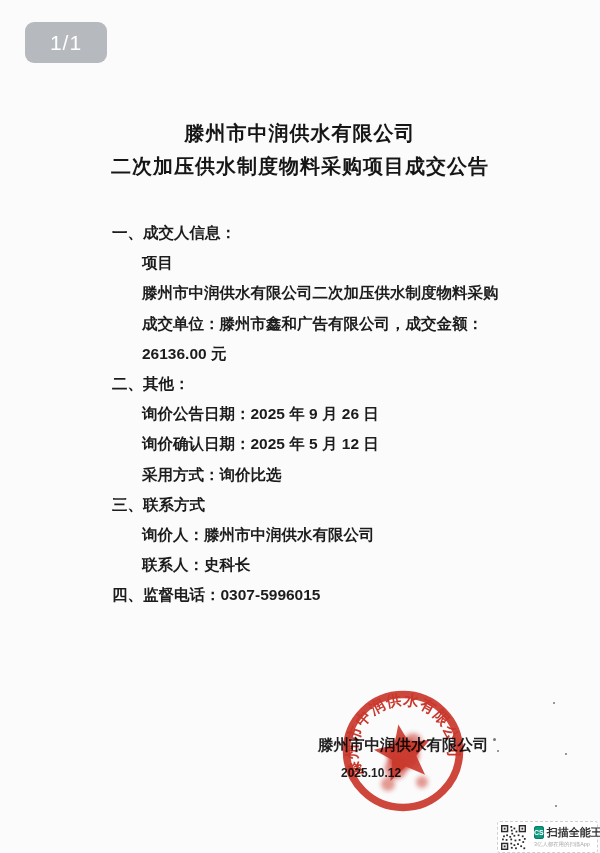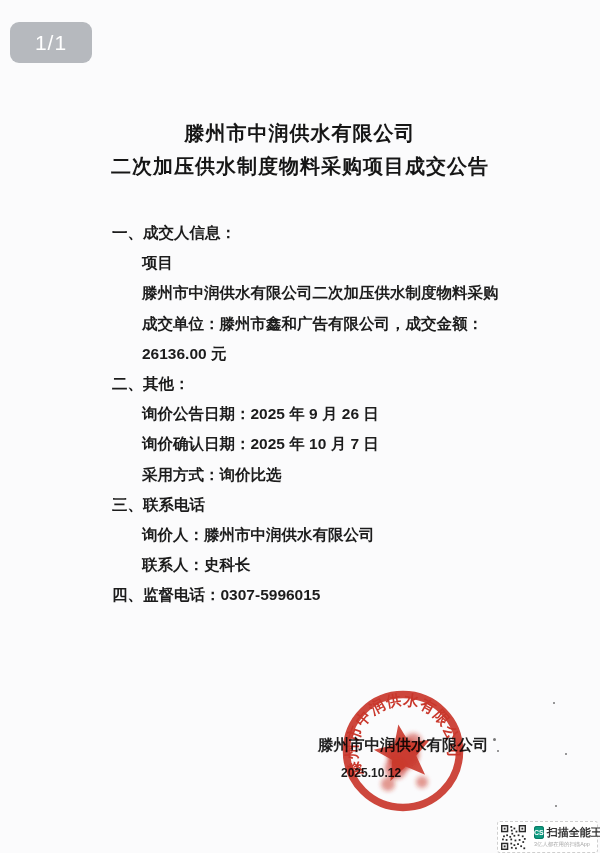--- a/index.html
+++ b/index.html
@@ -4,21 +4,21 @@
 <style>
   html,body{margin:0;padding:0;background:#e9e9e9;}
   .screen{
     position:relative;width:600px;height:853px;margin:0 auto;
     background:#fbfbfc;overflow:hidden;
     font-family:"Liberation Sans", sans-serif;color:#1f1f1f;
   }
 
   
   .page-badge{
-    position:absolute;left:10px;top:22px;width:82px;height:41px;
+    position:absolute;left:25px;top:22px;width:82px;height:41px;
     background:#b6b9be;border-radius:9px;color:#ffffff;
     display:flex;align-items:center;justify-content:center;
     font-size:21px;letter-spacing:1px;
   }
 
   
   .doc-title{position:absolute;left:0;top:117px;width:100%;text-align:center;
     font-weight:bold;color:#161616;}
   .doc-title .t-line{font-size:20px;letter-spacing:1px;line-height:33px;white-space:nowrap;}
 
@@ -98,29 +98,29 @@
       <div class="line">
       <span class="label">二、</span>
       <span class="text">其他：</span>
     </div>
       <div class="line">
       <span class="label"></span>
       <span class="text">询价公告日期：2025 年 9 月 26 日</span>
     </div>
       <div class="line">
       <span class="label"></span>
-      <span class="text">询价确认日期：2025 年 10 月 7 日</span>
+      <span class="text">询价确认日期：2025 年 5 月 12 日</span>
     </div>
       <div class="line">
       <span class="label"></span>
       <span class="text">采用方式：询价比选</span>
     </div>
       <div class="line">
       <span class="label">三、</span>
-      <span class="text">联系电话</span>
+      <span class="text">联系方式</span>
     </div>
       <div class="line">
       <span class="label"></span>
       <span class="text">询价人：滕州市中润供水有限公司</span>
     </div>
       <div class="line">
       <span class="label"></span>
       <span class="text">联系人：史科长</span>
     </div>
       <div class="line">

